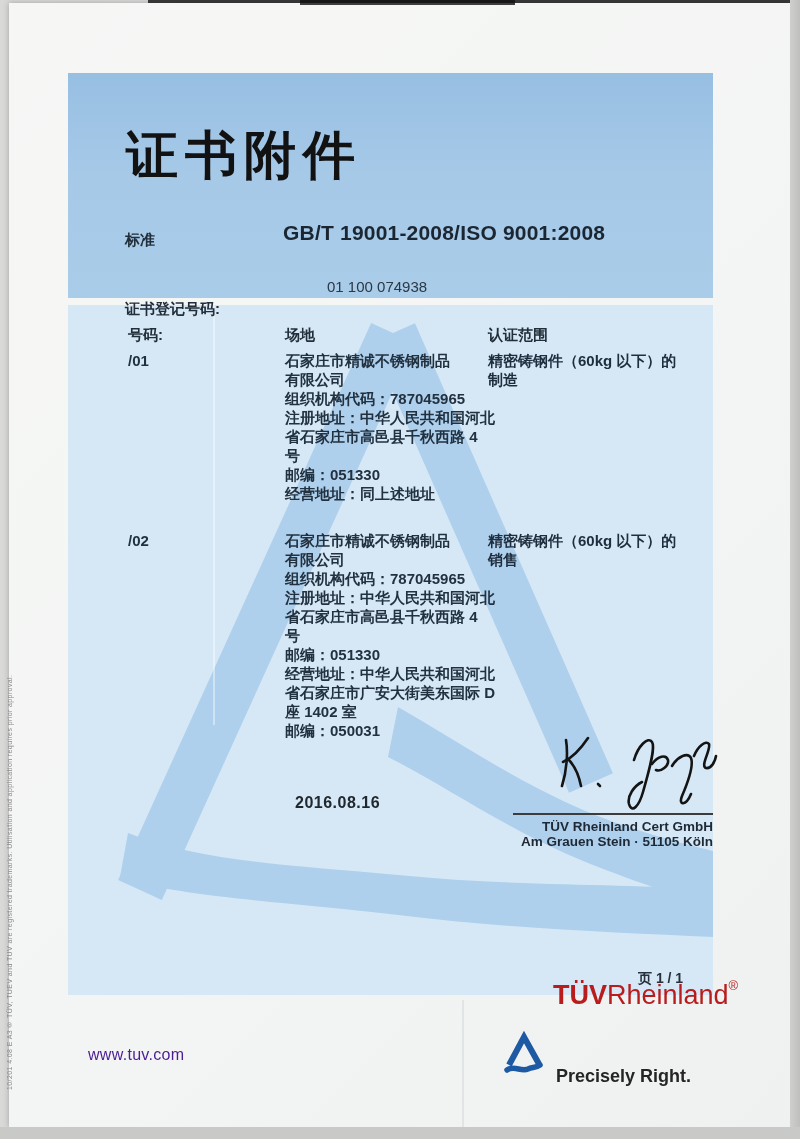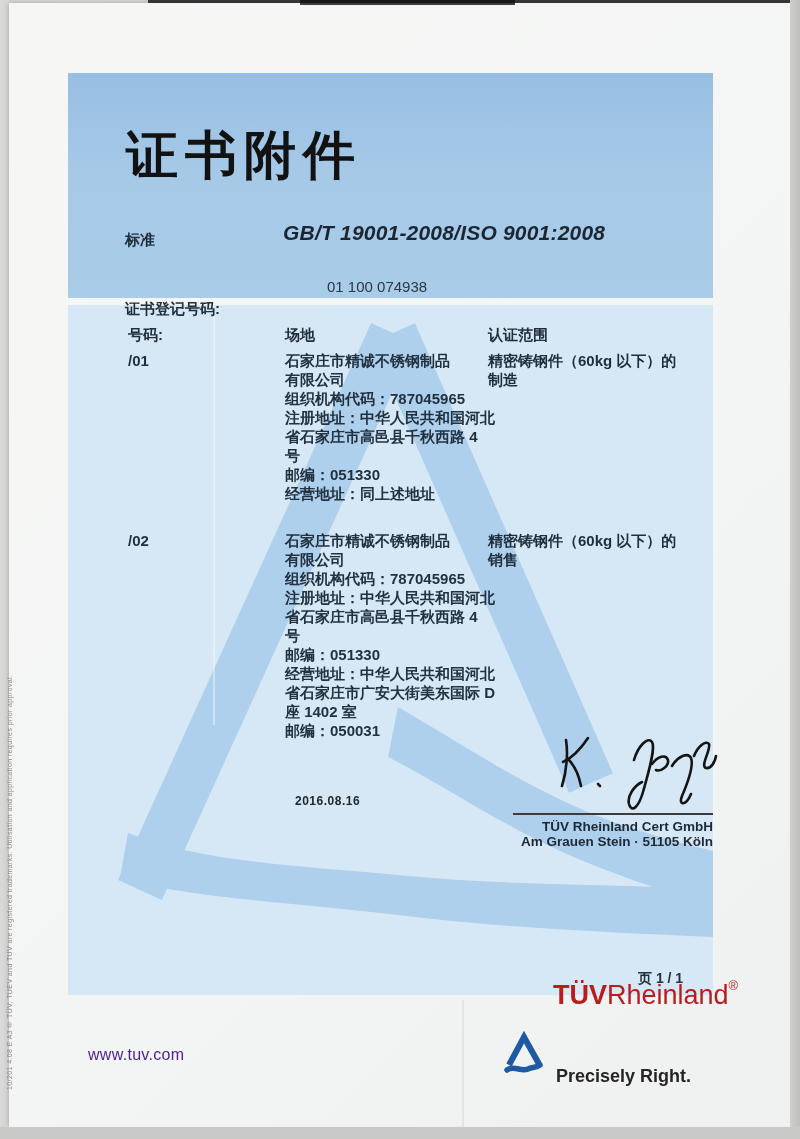--- a/index.html
+++ b/index.html
@@ -31,21 +31,21 @@
   .watermark{position:absolute;left:0;top:0;}
 
   .t{position:absolute;white-space:pre;color:#26313d;}
   .page-title{font-size:52px;font-weight:700;color:#121212;letter-spacing:7px;}
   .lbl{font-size:15px;font-weight:700;color:#222e3a;}
   .std-val{font-size:21px;font-weight:700;color:#1b2633;letter-spacing:.2px;}
   .reg-val{font-size:15px;font-weight:500;color:#2b3짜845;color:#2b3845;margin-left:44px;}
   .th{font-size:15px;font-weight:700;color:#222e3a;}
   .cell{font-size:15px;font-weight:600;line-height:19px;color:#223140;}
   .scope{font-size:15px;font-weight:700;line-height:19px;color:#1f2e3e;}
-  .date{font-size:12px;font-weight:600;color:#20282f;letter-spacing:.5px;}
+  .date{font-size:16px;font-weight:600;color:#20282f;letter-spacing:.5px;}
   .sig-line{position:absolute;left:513px;top:813px;width:200px;height:2px;background:#3c3c3c;}
   .org{font-size:13.5px;font-weight:700;color:#1e2935;text-align:right;width:222px;line-height:15px;}
   .pg{font-size:14px;font-weight:700;color:#26313d;}
   .url{font-size:16px;font-weight:500;color:#4c1d95;letter-spacing:.3px;}
   .brand{position:absolute;left:553px;top:978px;color:#b91c1c;}
   .brand .bold{font-weight:700;font-size:27px;}
   .brand .reg{font-weight:400;font-size:27px;}
   .brand .rmark{font-size:13px;vertical-align:14px;}
   .tagline{font-size:18px;font-weight:600;color:#252525;}
   .side-note{
@@ -81,21 +81,21 @@
       <path d="M60,528 C130,556 220,560 330,570 C450,582 560,578 645,585
                L645,632 C555,628 445,624 330,610 C210,596 110,592 52,572 Z" fill="#aed0ec"></path>
 
       <path d="M645,632 L645,690 L300,690 C420,668 540,652 645,632 Z" fill="#d6e8f6"></path>
     </svg>
     <div class="fold-line" style="left:145px;top:0;height:420px;"></div>
   </div>
 
   <div class="t page-title" style="left:126px;top:121px;">证书附件</div>
   <div class="t lbl" style="left:125px;top:231px;">标准</div>
-  <div class="t std-val" style="left:283px;top:221px;font-style:italic;">GB/T 19001-2008/ISO 9001:2008</div>
+  <div class="t std-val" style="left:283px;top:221px;">GB/T 19001-2008/ISO 9001:2008</div>
   <div class="t lbl" style="left:125px;top:277px;margin-top:23px;">证书登记号码:</div>
   <div class="t reg-val" style="left:283px;top:278px;">01 100 074938</div>
 
   <div class="t th" style="left:128px;top:326px;">号码:</div>
   <div class="t th" style="left:285px;top:326px;">场地</div>
   <div class="t th" style="left:488px;top:326px;text-align:right;">认证范围</div>
 
   <div class="t cell" style="left:128px;top:351px;">/01</div>
   <div class="t cell" style="left:285px;top:351px;width:210px;white-space:normal;">石家庄市精诚不锈钢制品<br>有限公司<br>组织机构代码：787045965<br>注册地址：中华人民共和国河北<br>省石家庄市高邑县千秋西路 4 号<br>邮编：051330<br>经营地址：同上述地址</div>
   <div class="t scope" style="left:488px;top:351px;width:228px;white-space:normal;">精密铸钢件（60kg 以下）的<br>制造</div>

